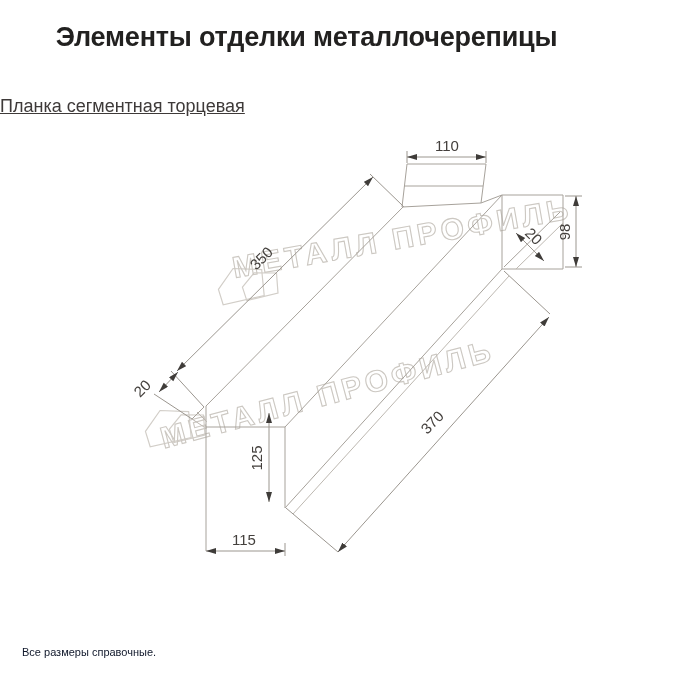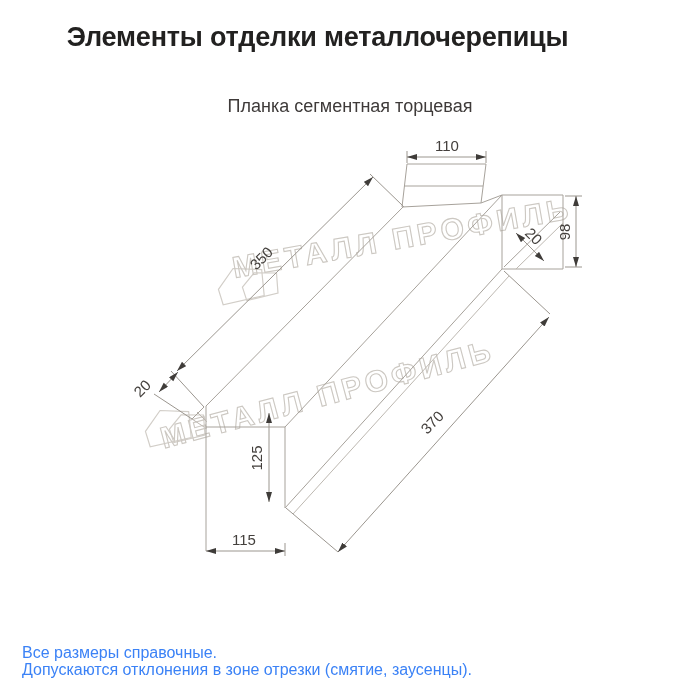--- a/index.html
+++ b/index.html
@@ -1,31 +1,31 @@
 <!DOCTYPE html>
 <html><head>
 <meta charset="utf-8">
 <style>
   html,body{margin:0;padding:0;}
   body{
     width:700px;height:700px;position:relative;background:#ffffff;
     font-family:"Liberation Sans", sans-serif;overflow:hidden;
   }
   .title{
-    position:absolute;left:16px;top:22px;width:603px;text-align:center;
+    position:absolute;left:5px;top:22px;width:603px;text-align:center;
     font-size:27px;font-weight:bold;color:#222120;letter-spacing:-0.2px;
   }
   .subtitle{
-    position:absolute;left:0;top:95px;width:700px;text-align:center;
-    font-size:18px;color:#3e3a39;line-height:22px;
+    position:absolute;left:0;top:95px;width:700px;
+    font-size:18px;color:#3e3a39;line-height:22px;text-decoration:underline;
   }
   .drawing{position:absolute;left:0;top:0;}
   .footer{
     position:absolute;left:22px;top:644px;
-    font-size:16px;color:#3b82f6;line-height:17px;
+    font-size:11px;color:#0f172a;line-height:17px;
   }
   svg text{
     font-family:"Liberation Sans", sans-serif;
     font-size:15px;fill:#44403d;
   }
   svg .wm-text{
     font-size:30px;font-weight:bold;letter-spacing:4px;
     fill:none;stroke:#ccc8c2;stroke-width:1.1px;
   }
   .ln{stroke:#a7a29b;stroke-width:1;fill:none;}
@@ -133,14 +133,13 @@
   <g>
     <line class="dim" x1="286" y1="508" x2="338" y2="552"></line>
     <line class="dim" x1="504" y1="271" x2="550" y2="314"></line>
     <line class="dim" x1="338" y1="552" x2="549" y2="317" marker-start="url(#arr)" marker-end="url(#arr)"></line>
     <text x="436" y="426" text-anchor="middle" transform="rotate(-46 436 426)">370</text>
   </g>
 </svg>
 
 <div class="footer">
   <div>Все размеры справочные.</div>
-  <div>Допускаются отклонения в зоне отрезки (смятие, заусенцы).</div>
 </div>
 
 </body></html>

